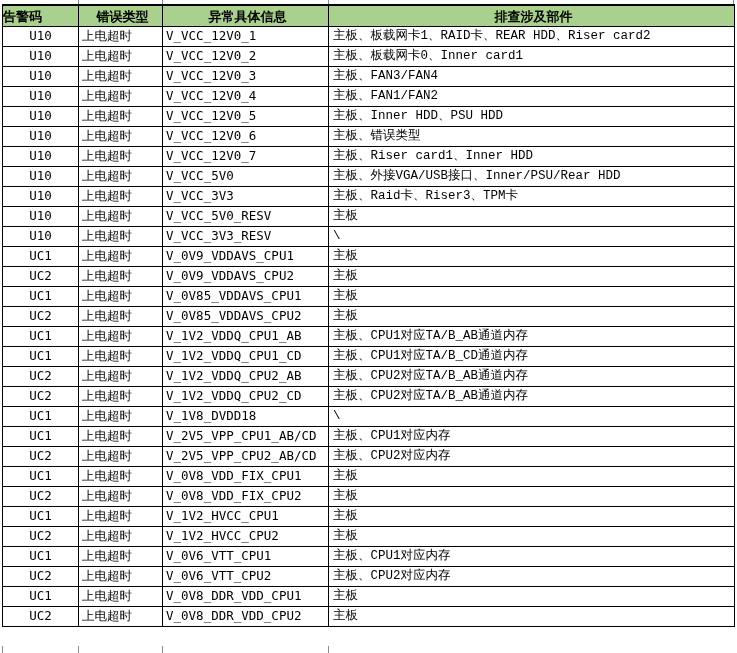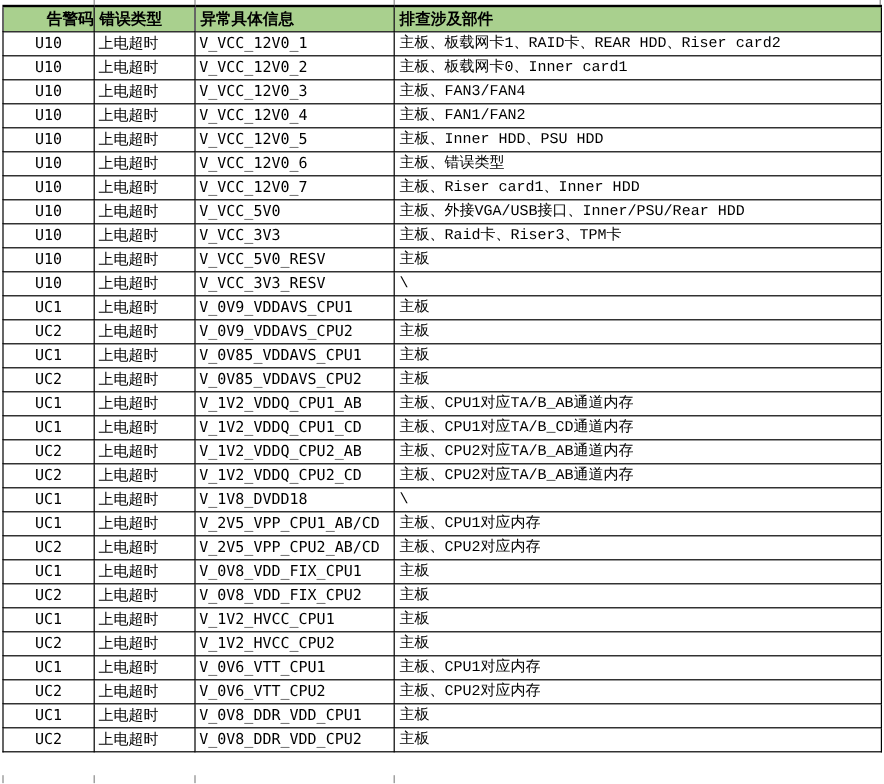--- a/index.html
+++ b/index.html
@@ -19,25 +19,25 @@
     border:1px solid #000;
     overflow:hidden;white-space:nowrap;
     font-size:12.5px;line-height:1;
     vertical-align:middle;
   }
   .grid thead th{
     background:#a9d08e;
     height:20px;
     font-weight:bold;
     font-size:13px;
-    text-align:left;
+    text-align:center;
     padding:0 0 0 4px;
     border-top-width:2px;
   }
-  .grid thead th.c0{text-align:right;padding:0;}
+  .grid thead th.c0{text-align:left;padding:0;}
   .grid td{height:19px;padding:0 0 0 3px;}
   .grid td.c0{text-align:center;padding:0;}
   .grid td.c3{padding-left:4px;font-family:Liberation Mono, monospace;}
   .stub{
     position:absolute;width:1px;background:#8a8a8a;
   }
   .stub.top{top:0;height:4px;}
   .stub.bottom{top:646px;height:7px;}
 </style>
 </head>

